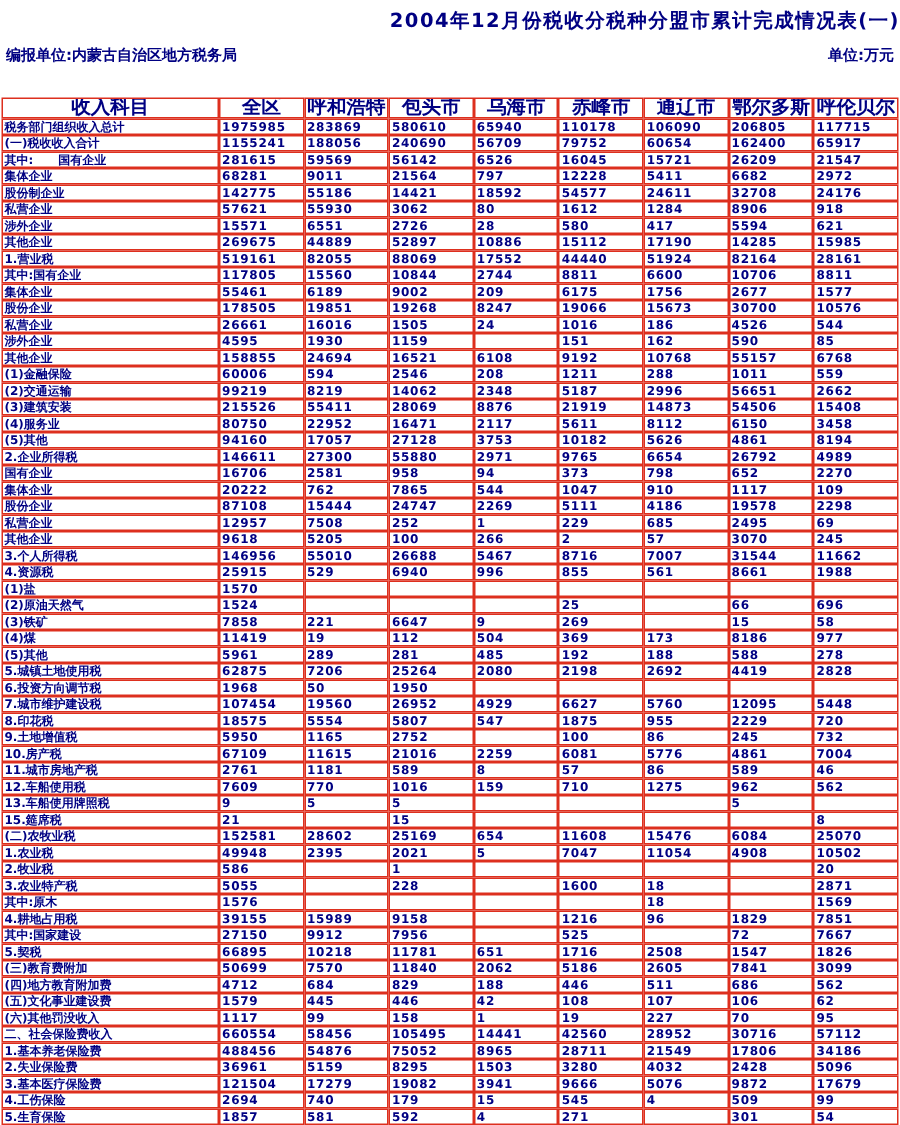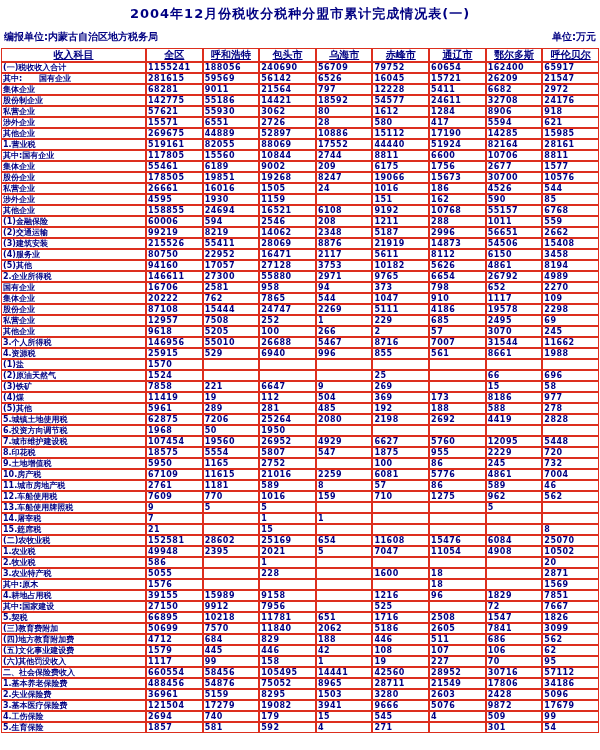--- a/index.html
+++ b/index.html
@@ -2,38 +2,38 @@
 <html style="--accent: #dd2f1e; --txt: #000082; --rule: #1c1c4e;"><head>
 <meta charset="utf-8">
 <style>
   html,body{margin:0;padding:0;}
   body{
     width:600px;height:750px;overflow:hidden;background:#ffffff;
     font-family:"DejaVu Sans","Liberation Sans",sans-serif;
     color:var(--txt,#000082);
   }
   .page-title{
-    text-align:center;font-weight:bold;font-size:13px;
+    text-align:right;font-weight:bold;font-size:13px;
     padding-top:5px;letter-spacing:1px;color:var(--txt,#000082);
   }
   .meta-row{
     display:flex;justify-content:space-between;align-items:flex-end;
-    font-size:10px;font-weight:bold;padding:7px 4px 3px 4px;color:var(--txt,#000082);
+    font-size:10px;font-weight:bold;padding:7px 4px 20px 4px;color:var(--txt,#000082);
   }
   table.tax-table{
     border-collapse:separate;border-spacing:0;table-layout:fixed;
     width:598px;margin:1px 1px 0 1px;
   }
   table.tax-table th, table.tax-table td{
     border:1px solid var(--accent,#dd2f1e);
     font-size:8px;font-weight:bold;color:var(--txt,#000082);
     padding:0 1px;height:8.7px;line-height:9px;
     white-space:pre;overflow:hidden;text-align:left;vertical-align:middle;
   }
-  table.tax-table th{height:12px;line-height:12px;text-align:center;font-size:10px;text-decoration:underline;}
+  table.tax-table th{height:12px;line-height:12px;text-align:center;font-size:13px;}
   td.num{letter-spacing:0.5px;}
   .ind0{padding-left:2px;}
   .ind1{padding-left:10px;}
   .ind2{padding-left:27px;margin-top:48px;}
   .ind3{padding-left:40px;}
   .ind4{padding-left:53px;}
   .ind5{padding-left:61px;}
 </style>
 </head>
 <body>
@@ -65,20 +65,31 @@
         <th>包头市</th>
         <th>乌海市</th>
         <th>赤峰市</th>
         <th>通辽市</th>
         <th>鄂尔多斯</th>
         <th>呼伦贝尔</th>
       </tr>
   </thead>
   <tbody id="table-body">
       <tr>
+        <td class="ind0">税务部门组织收入总计</td>
+        <td class="num">1975985</td>
+        <td class="num">283869</td>
+        <td class="num">580610</td>
+        <td class="num">65940</td>
+        <td class="num">110178</td>
+        <td class="num">106090</td>
+        <td class="num">206805</td>
+        <td class="num">117715</td>
+      </tr>
+      <tr>
         <td class="ind1">(一)税收收入合计</td>
         <td class="num">1155241</td>
         <td class="num">188056</td>
         <td class="num">240690</td>
         <td class="num">56709</td>
         <td class="num">79752</td>
         <td class="num">60654</td>
         <td class="num">162400</td>
         <td class="num">65917</td>
       </tr>
@@ -516,31 +527,20 @@
         <td class="num">9</td>
         <td class="num">5</td>
         <td class="num">5</td>
         <td class="num"></td>
         <td class="num"></td>
         <td class="num"></td>
         <td class="num">5</td>
         <td class="num"></td>
       </tr>
       <tr>
-        <td class="ind3">14.屠宰税</td>
-        <td class="num">7</td>
-        <td class="num"></td>
-        <td class="num">1</td>
-        <td class="num">1</td>
-        <td class="num"></td>
-        <td class="num"></td>
-        <td class="num"></td>
-        <td class="num"></td>
-      </tr>
-      <tr>
         <td class="ind3">15.筵席税</td>
         <td class="num">21</td>
         <td class="num"></td>
         <td class="num">15</td>
         <td class="num"></td>
         <td class="num"></td>
         <td class="num"></td>
         <td class="num"></td>
         <td class="num">8</td>
       </tr>
@@ -698,21 +698,21 @@
         <td class="num">17806</td>
         <td class="num">34186</td>
       </tr>
       <tr>
         <td class="ind4">2.失业保险费</td>
         <td class="num">36961</td>
         <td class="num">5159</td>
         <td class="num">8295</td>
         <td class="num">1503</td>
         <td class="num">3280</td>
-        <td class="num">2603</td>
+        <td class="num">4032</td>
         <td class="num">2428</td>
         <td class="num">5096</td>
       </tr>
       <tr>
         <td class="ind4">3.基本医疗保险费</td>
         <td class="num">121504</td>
         <td class="num">17279</td>
         <td class="num">19082</td>
         <td class="num">3941</td>
         <td class="num">9666</td>

